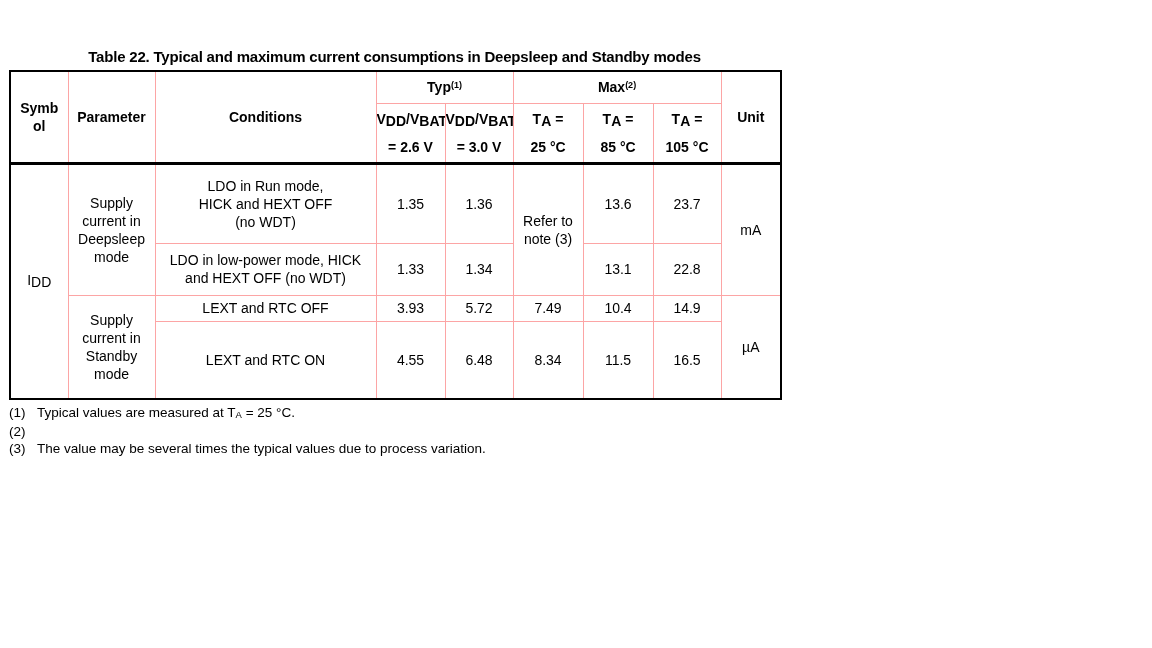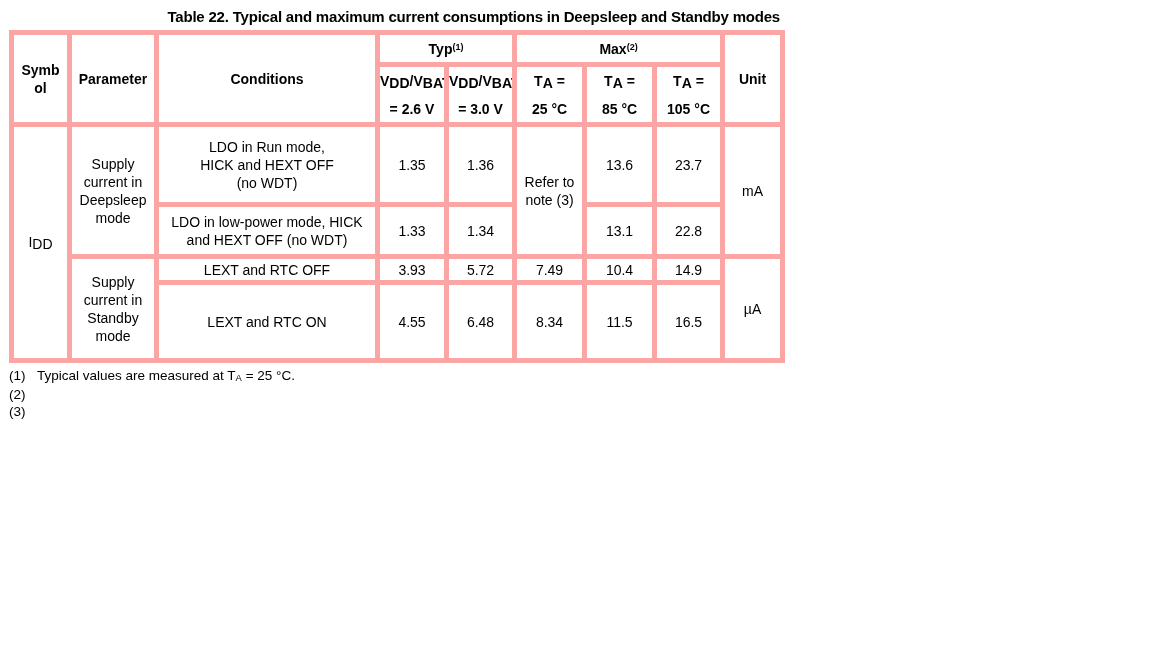--- a/index.html
+++ b/index.html
@@ -10,36 +10,37 @@
     color: #000000;
     font-family: "Liberation Sans", "DejaVu Sans", sans-serif;
   }
   .doc {
     padding-top: 8px;
     width: 1152px;
   }
   .title {
     width: 771px;
     margin-left: 9px;
-    text-align: right;
+    text-align: center;
     font-weight: bold;
     font-size: 15px;
     letter-spacing: -0.2px;
     margin-bottom: 5px;
+    margin-top: 40px;
   }
   table.consumption {
     border-collapse: collapse;
     table-layout: fixed;
     width: 771px;
     margin-left: 9px;
     border: 2px solid #000;
   }
   table.consumption th,
   table.consumption td {
-    border: 5px solid #fca5a5;
+    border: 1px solid #fca5a5;
     padding: 0;
     font-size: 14px;
     vertical-align: middle;
     text-align: center;
     overflow: hidden;
   }
   table.consumption th { font-weight: bold; }
   tr.h1 { height: 32px; }
   tr.h2 { height: 60px; }
   tr.r1 { height: 80px; }
@@ -177,16 +178,17 @@
   <div class="footnotes">
     <div class="fn">
       <span class="fn-num">(1)</span>
       <span class="fn-body"><span>Typical values are measured at T</span><span class="fn-sub">A</span><span> = 25 °C.</span><span></span></span>
     </div>
     <div class="fn">
       <span class="fn-num">(2)</span>
     </div>
     <div class="fn">
       <span class="fn-num">(3)</span>
+      <span class="fn-body"><span></span><span class="fn-sub"></span><span></span><span>The value may be several times the typical values due to process variation.</span></span>
     </div>
   </div>
 
 </div>
 
 </body></html>

